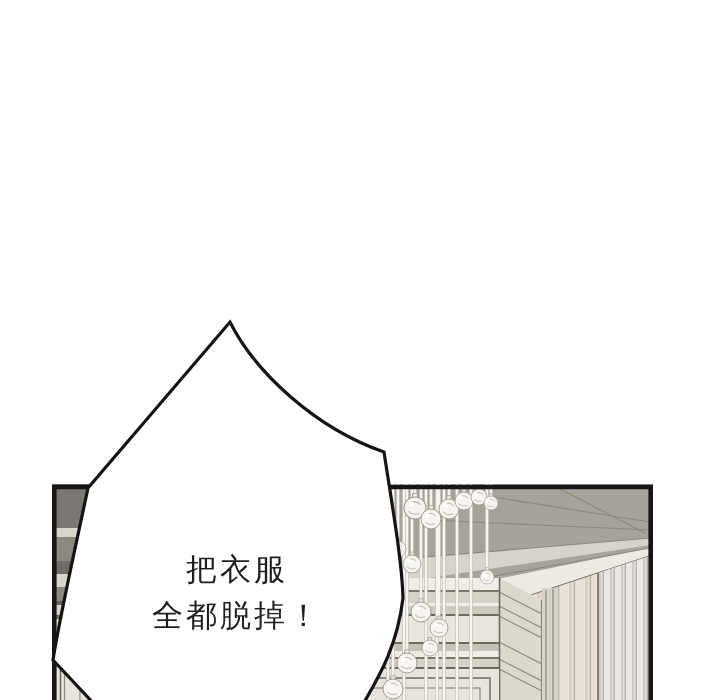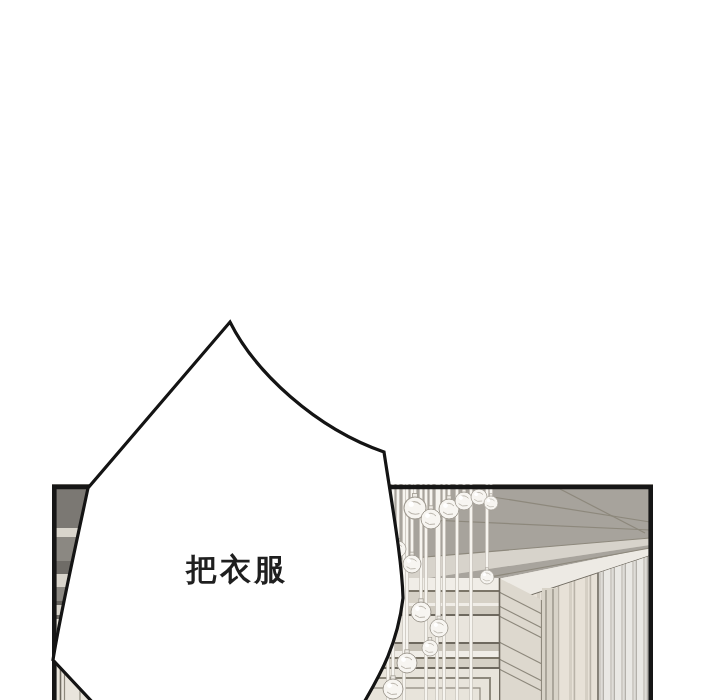--- a/index.html
+++ b/index.html
@@ -67,21 +67,21 @@
   .ballHi{fill:#ffffff;}
   .frameLine{stroke:var(--molding_soft_line);stroke-width:2;fill:none;}
   .frameLineThin{stroke:var(--molding_soft_line);stroke-width:1.2;fill:none;}
   .border{stroke:var(--panel_border);stroke-width:4.6;fill:none;}
   .bubble{fill:var(--bubble_fill);stroke:var(--bubble_stroke);stroke-width:3.2;stroke-linejoin:miter;}
   
   .bubble-text{
     position:absolute;left:117px;top:546px;width:240px;
     text-align:center;color:var(--text_color);
     font-size:31px;line-height:46px;letter-spacing:3px;
-    font-weight:700;white-space:nowrap;
+    font-weight:400;white-space:nowrap;
   }
 </style>
 </head>
 <body>
 
 <svg width="720" height="700" viewBox="0 0 720 700">
   <defs>
     <clipPath id="panelClip">
         <rect x="52" y="484" width="601" height="216"></rect>
       </clipPath>
@@ -256,13 +256,14 @@
        C 392,505 402,560 403,598
        C 397,648 378,678 362,706
        L 96,706
        L 53,660
        C 60,615 76,545 88,488
        L 230,322 Z"></path>
 </svg>
 
 <div class="bubble-text">
   <div>把衣服</div>
+  <div>全都脱掉！</div>
 </div>
 
 </body></html>

